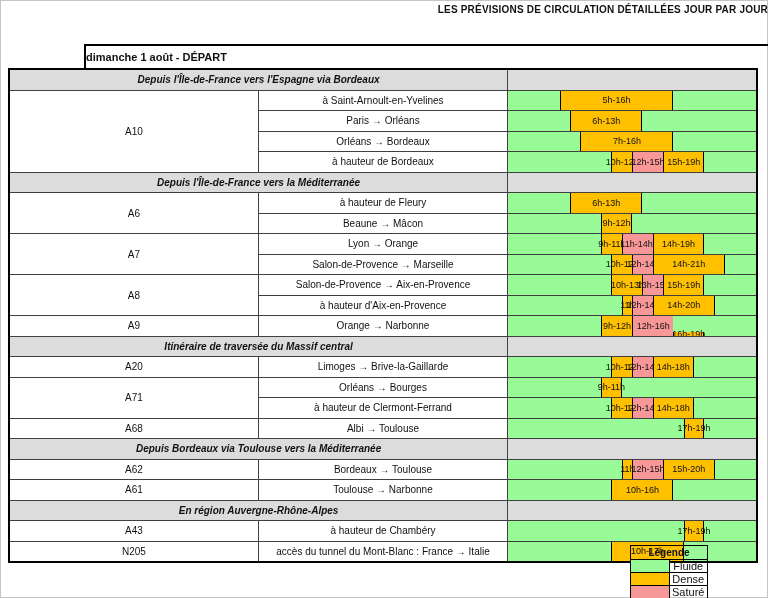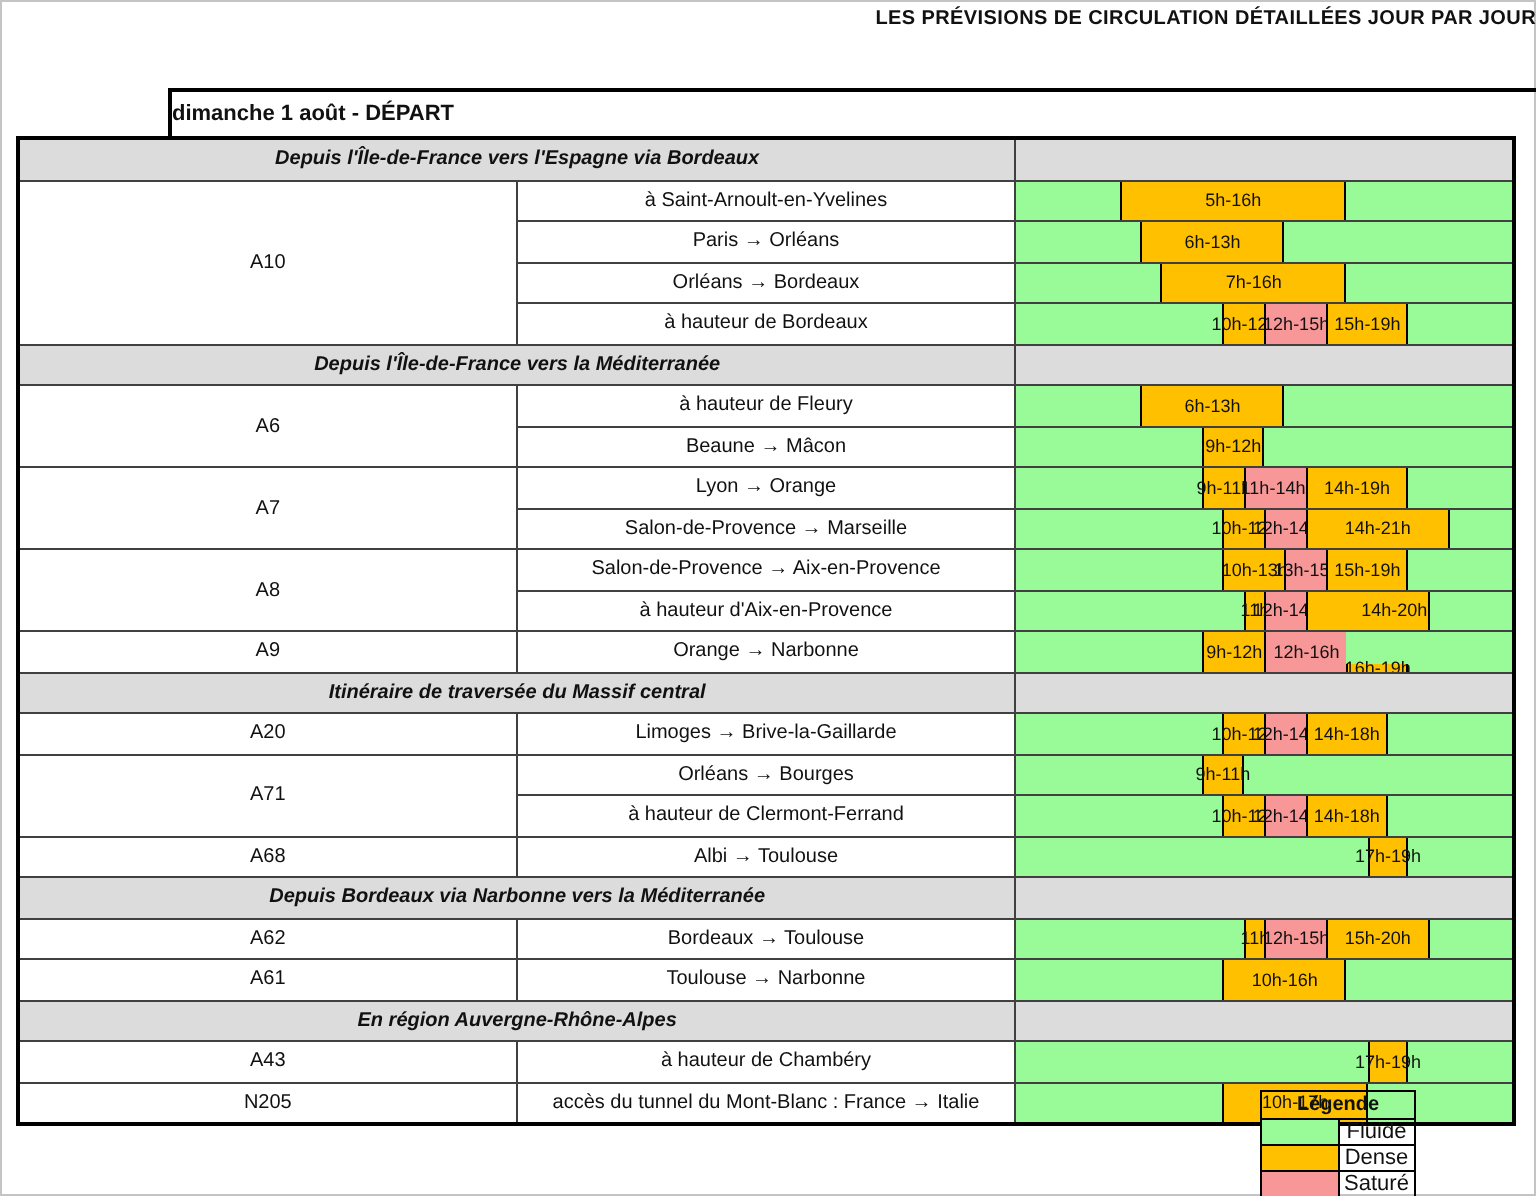--- a/index.html
+++ b/index.html
@@ -176,21 +176,21 @@
       </tr>
       <tr class="data-row">
         <td class="col-route">à hauteur d'Aix-en-Provence</td>
         <td class="col-bar">
           <div class="seg seg-dense" style="left: 45.8333%; width: 4.16667%;">
             <span class="seg-label">11h</span>
           </div>
           <div class="seg seg-sature" style="left: 50%; width: 8.33333%;">
             <span class="seg-label">12h-14h</span>
           </div>
-          <div class="seg seg-dense seg-end" style="left: 58.3333%; width: 25%; justify-content: flex-end;">
+          <div class="seg seg-dense seg-end" style="left: 58.3333%; width: 25%;">
             <span class="seg-label">14h-20h</span>
           </div>
         </td>
       </tr>
       <tr class="data-row">
         <td class="col-code" rowspan="1">A9</td>
         <td class="col-route">Orange → Narbonne</td>
         <td class="col-bar">
           <div class="seg seg-dense" style="left: 37.5%; width: 12.5%;">
             <span class="seg-label">9h-12h</span>
@@ -248,21 +248,21 @@
       <tr class="data-row">
         <td class="col-code" rowspan="1">A68</td>
         <td class="col-route">Albi → Toulouse</td>
         <td class="col-bar">
           <div class="seg seg-dense seg-end" style="left: 70.8333%; width: 8.33333%;">
             <span class="seg-label">17h-19h</span>
           </div>
         </td>
       </tr>
       <tr class="section-row">
-        <td class="section-title" colspan="2">Depuis Bordeaux via Narbonne vers la Méditerranée</td>
+        <td class="section-title" colspan="2">Depuis Bordeaux via Toulouse vers la Méditerranée</td>
         <td class="section-bar-cell col-bar-gray"></td>
       </tr>
       <tr class="data-row">
         <td class="col-code" rowspan="1">A62</td>
         <td class="col-route">Bordeaux → Toulouse</td>
         <td class="col-bar">
           <div class="seg seg-dense" style="left: 45.8333%; width: 4.16667%;">
             <span class="seg-label">11h</span>
           </div>
           <div class="seg seg-sature" style="left: 50%; width: 12.5%;">

